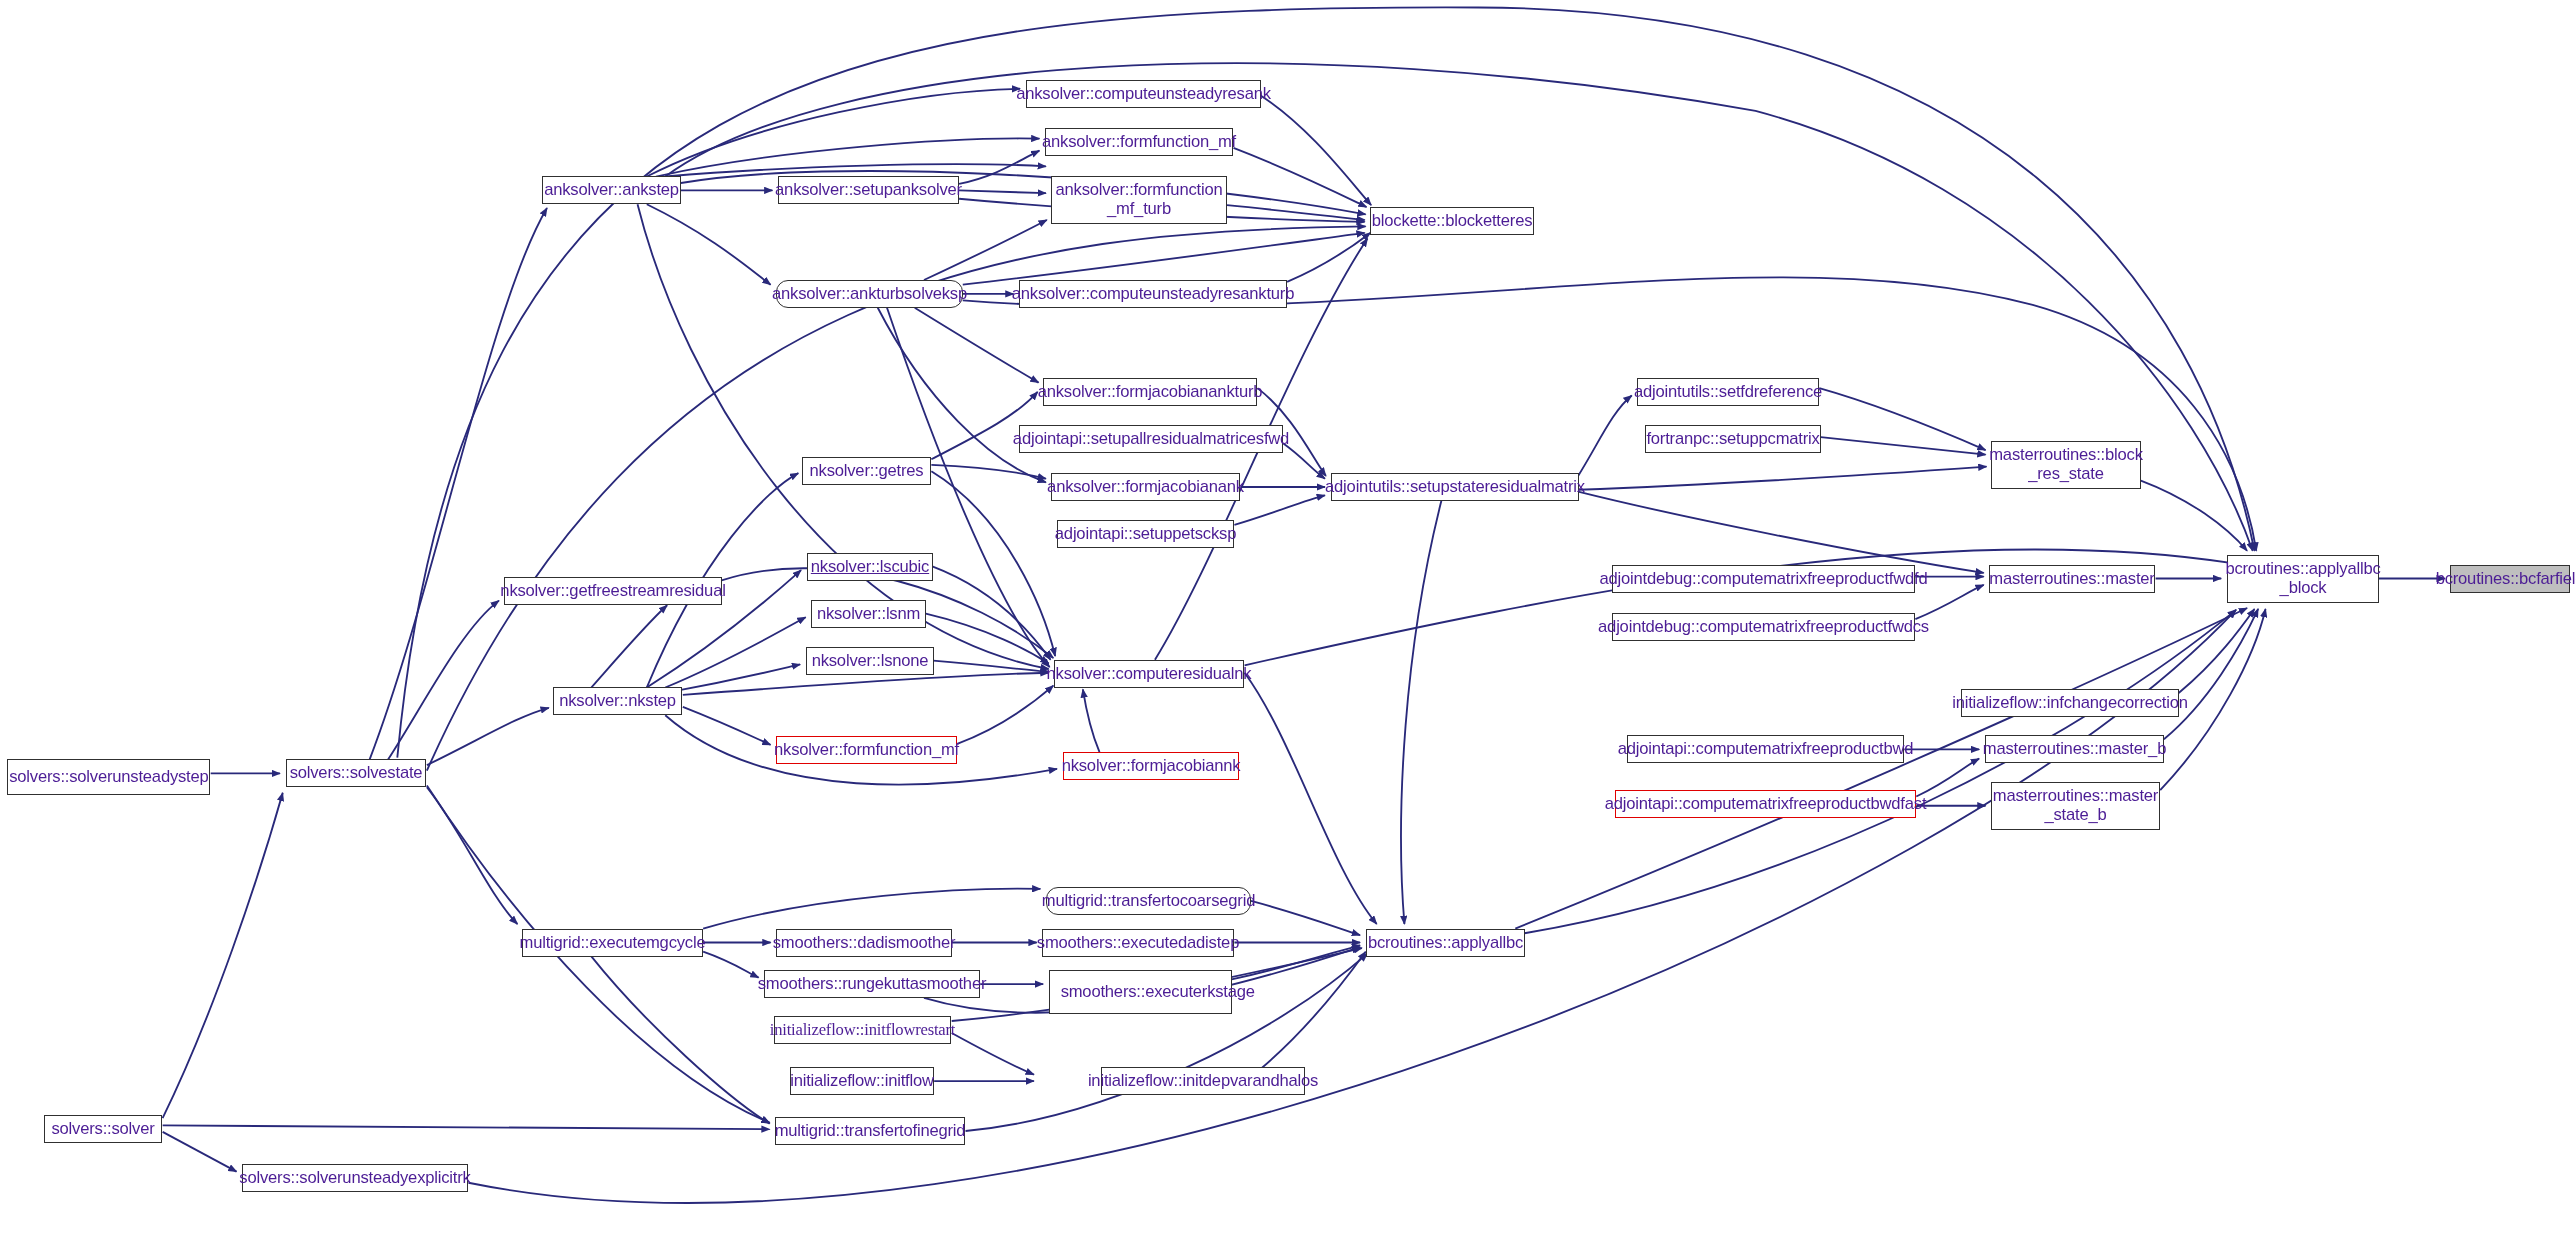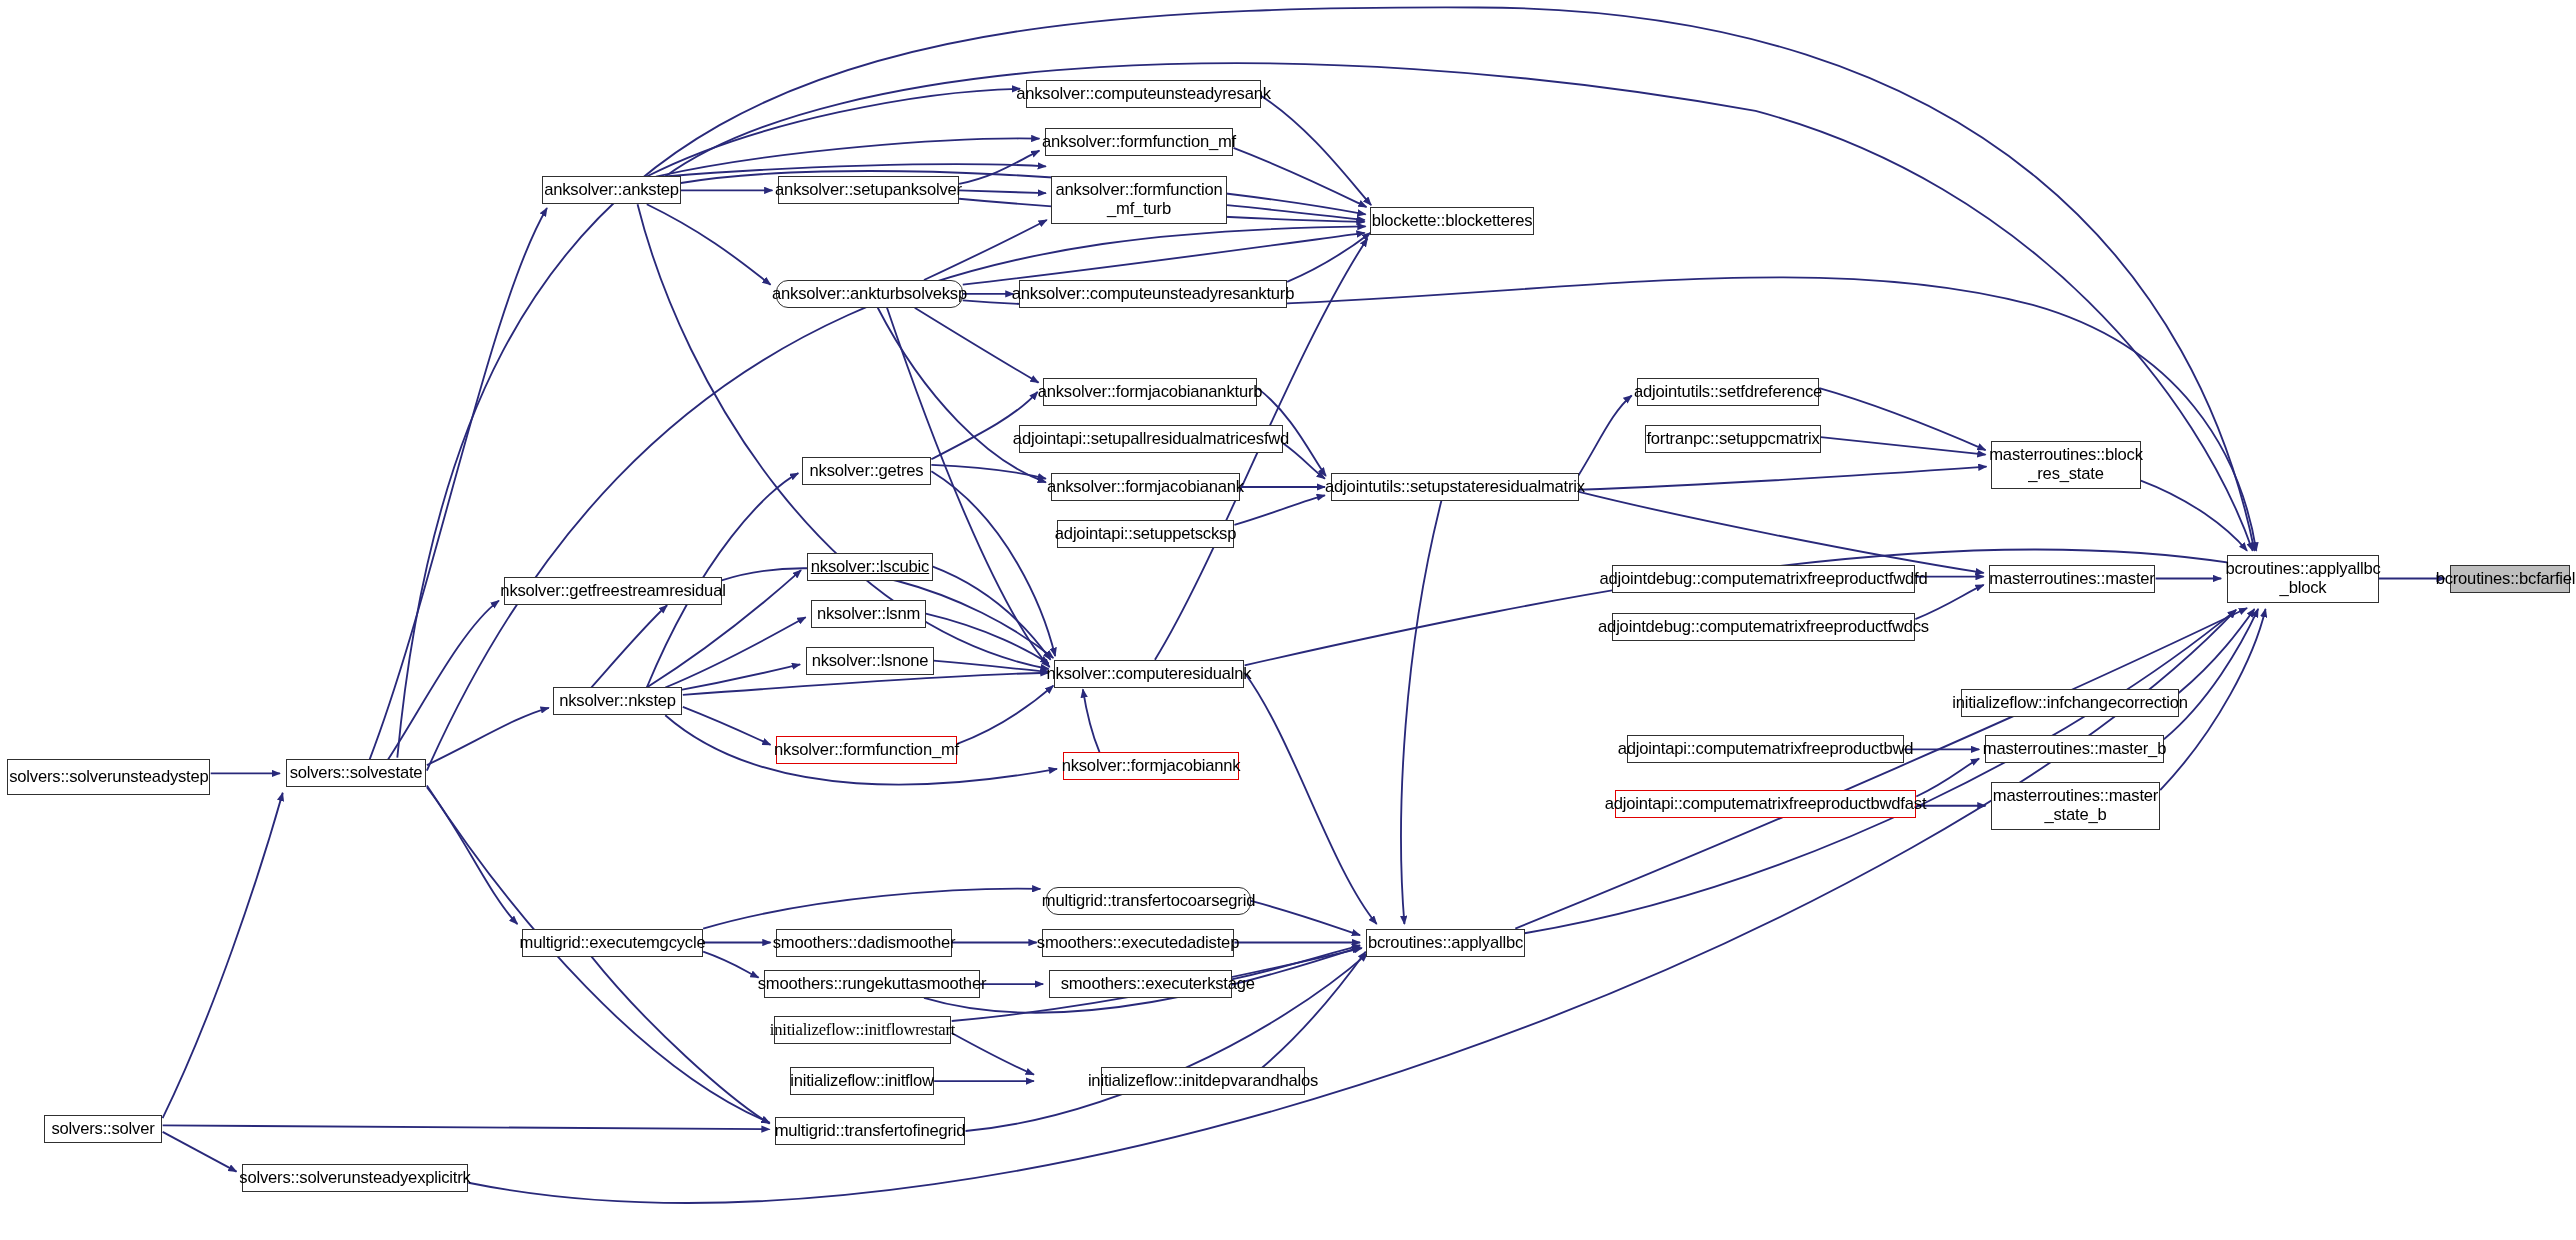--- a/index.html
+++ b/index.html
@@ -20,21 +20,21 @@
     left: 0; top: 0;
     width: 2576px;
     height: 1241px;
     pointer-events: none;
   }
   .node {
     position: absolute;
     box-sizing: border-box;
     border: 0.9px solid #303030;
     background: #ffffff;
-    color: #000000;
+    color: #4c1d95;
     font-size: 16.6px;
     line-height: 1.12;
     display: flex;
     align-items: center;
     justify-content: center;
     text-align: center;
     white-space: pre;
     letter-spacing: -0.2px;
     padding: 0 5.5px;
     z-index: 5;
@@ -288,21 +288,21 @@
       <div class="node" style="left: 1627px; top: 735px; width: 277px; height: 28px;"><span>adjointapi::computematrixfreeproductbwd</span></div>
       <div class="node" style="left: 1985px; top: 735px; width: 179px; height: 28px;"><span>masterroutines::master_b</span></div>
       <div class="node red" style="left: 1615px; top: 790px; width: 301px; height: 28px;"><span>adjointapi::computematrixfreeproductbwdfast</span></div>
       <div class="node" style="left: 1991px; top: 782px; width: 169px; height: 48px;"><span>masterroutines::master
 _state_b</span></div>
       <div class="node" style="left: 522px; top: 929px; width: 181px; height: 28px;"><span>multigrid::executemgcycle</span></div>
       <div class="node" style="left: 776px; top: 929px; width: 176px; height: 28px;"><span>smoothers::dadismoother</span></div>
       <div class="node" style="left: 764px; top: 970px; width: 216px; height: 28px;"><span>smoothers::rungekuttasmoother</span></div>
       <div class="node" style="left: 1046px; top: 887px; width: 205px; height: 28px; border-radius: 12px;"><span>multigrid::transfertocoarsegrid</span></div>
       <div class="node" style="left: 1042px; top: 929px; width: 192px; height: 28px;"><span>smoothers::executedadistep</span></div>
-      <div class="node" style="left: 1049px; top: 970px; width: 183px; height: 28px; padding-left: 40px;"><span>smoothers::executerkstage</span></div>
+      <div class="node" style="left: 1049px; top: 970px; width: 183px; height: 44px; padding-left: 40px;"><span>smoothers::executerkstage</span></div>
       <div class="node" style="left: 1366px; top: 929px; width: 159px; height: 28px;"><span>bcroutines::applyallbc</span></div>
       <div class="node" style="left: 774px; top: 1016px; width: 177px; height: 28px; font-family: Liberation Serif, serif;"><span>initializeflow::initflowrestart</span></div>
       <div class="node" style="left: 790px; top: 1067px; width: 144px; height: 28px;"><span>initializeflow::initflow</span></div>
       <div class="node" style="left: 1101px; top: 1067px; width: 204px; height: 28px;"><span>initializeflow::initdepvarandhalos</span></div>
       <div class="node" style="left: 775px; top: 1117px; width: 190px; height: 28px;"><span>multigrid::transfertofinegrid</span></div>
     </div>
 
 </div>
 
 

